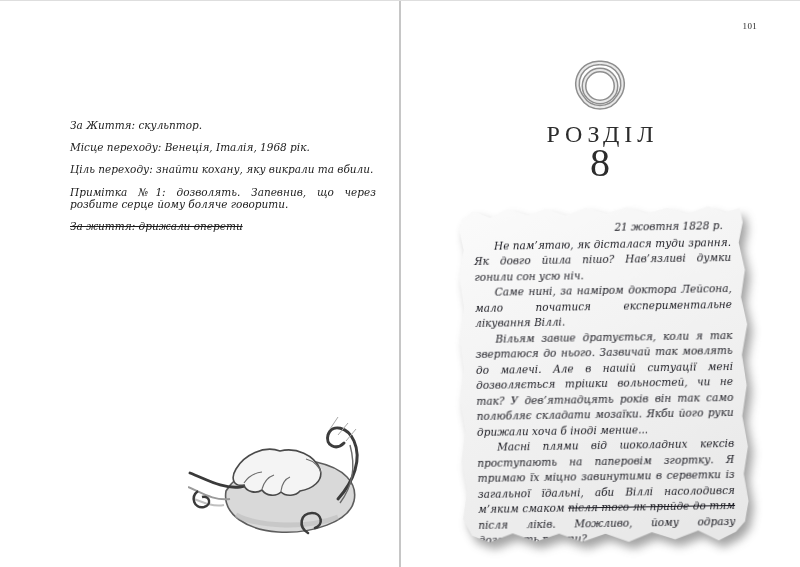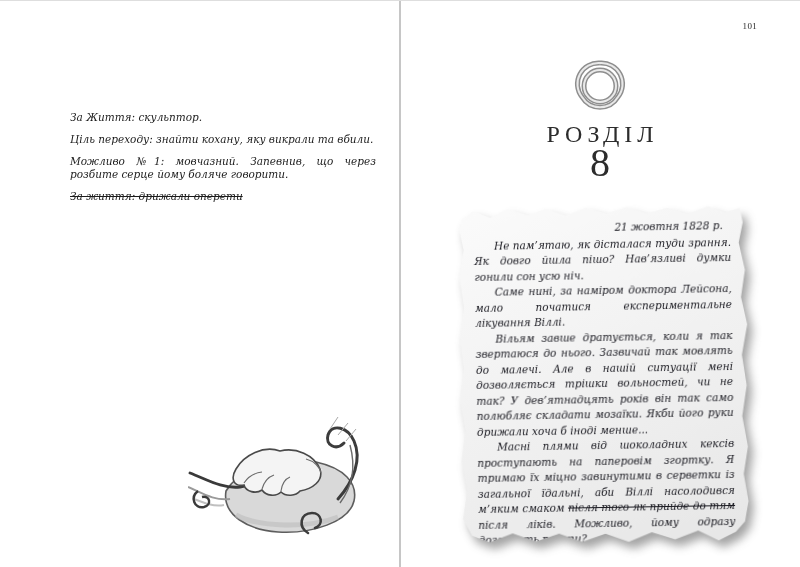--- a/index.html
+++ b/index.html
@@ -6,21 +6,21 @@
   body{width:800px;height:567px;overflow:hidden;font-family:"DejaVu Serif",serif;}
   .spread{position:relative;width:800px;height:567px;background:#ffffff;border-top:1px solid #dedede;box-sizing:border-box;}
   .page{position:absolute;top:0;height:100%;border-radius:28px;}
   .page-left{left:0;width:399px;}
   .page-right{left:400px;width:400px;}
   .divider{position:absolute;left:399px;top:0;width:1.5px;height:100%;background:#c6c6c6;}
 
   
   .ledger{position:absolute;left:70px;top:110px;width:306px;font-style:italic;
           font-size:10.5px;line-height:1.16;color:#1b1b1b;text-align:justify;}
-  .ledger p{margin:0 0 10px 0;}
+  .ledger p{margin:8px 0 10px 0;}
   .strike{text-decoration:line-through;text-decoration-thickness:1px;}
 
   .illustration{position:absolute;left:188px;top:394px;}
 
   
   .pagenum{position:absolute;top:20px;right:43px;font-family:"Liberation Serif",serif;
            font-size:9px;color:#2a2a2a;letter-spacing:.3px;}
   .ornament{position:absolute;left:0;top:54px;width:100%;text-align:center;}
   .chapter-label{position:absolute;left:0;top:120px;width:100%;text-align:center;
            font-family:"Liberation Serif",serif;font-size:24px;letter-spacing:5px;text-indent:5px;color:#2c2c2c;}
@@ -43,22 +43,23 @@
 </style>
 </head>
 <body>
 
 <div class="spread">
 
   <div class="page page-left">
     <div class="ledger">
       <div>
           <p><span>За Життя: скульптор.</span></p>
+          <p><span>Місце переходу: Венеція, Італія, 1968 рік.</span></p>
           <p><span>Ціль переходу: знайти кохану, яку викрали та вбили.</span></p>
-          <p><span>Можливо №1: мовчазний. Запевнив, що через розбите серце йому боляче говорити.</span></p>
+          <p><span>Примітка №1: дозволять. Запевнив, що через розбите серце йому боляче говорити.</span></p>
           <p><span class="strike">За життя: дрижали оперети</span></p>
         </div>
     </div>
 
     <svg class="illustration" width="186" height="142" viewBox="0 0 186 142" xmlns="http://www.w3.org/2000/svg">
 
       <path d="M38,96 C52,72 96,60 128,67 C156,73 170,88 166,106 C161,127 124,139 90,137 C60,135 34,120 38,96 Z" fill="#d7d7d7" stroke="#555" stroke-width="1.6" opacity="0.95"></path>
       <path d="M48,120 C70,132 120,134 150,122" stroke="#bdbdbd" stroke-width="5" fill="none" opacity="0.6"></path>
       <path d="M60,80 C80,72 112,70 134,76" stroke="#efefef" stroke-width="4" fill="none" opacity="0.8"></path>
 

